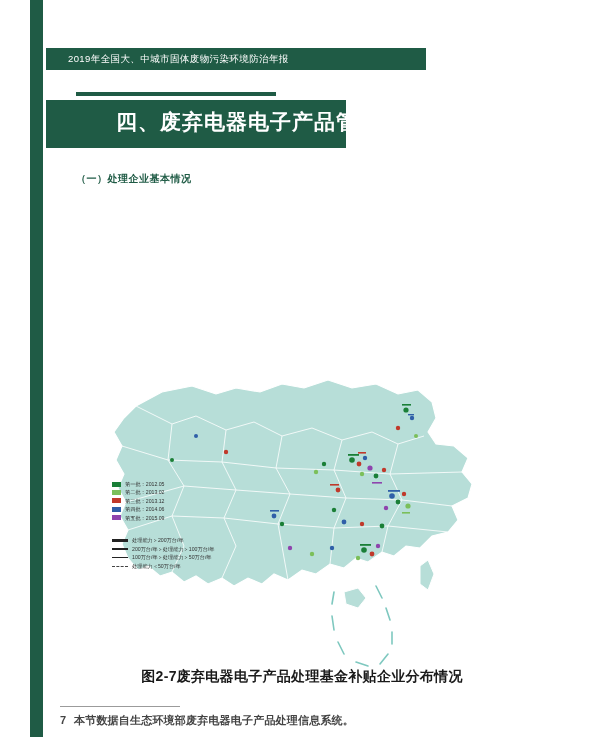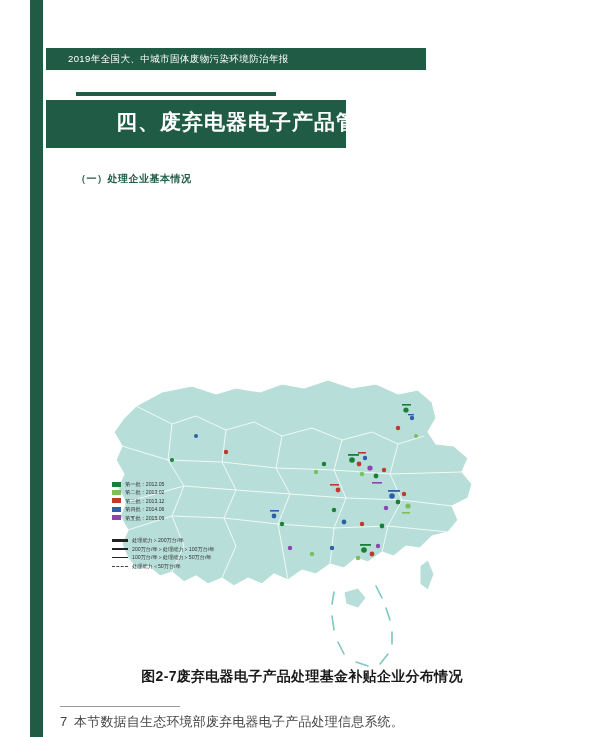--- a/index.html
+++ b/index.html
@@ -146,23 +146,24 @@
     top: 706px;
     width: 120px;
     height: 1px;
     background: #9b9b9b;
   }
   .footnote {
     position: absolute;
     left: 60px;
     top: 713px;
     width: 460px;
-    font-size: 13px;
+    font-size: 11px;
     color: #444444;
     letter-spacing: 0.2px;
+    font-weight: bold;
   }
   .footnote .fn-mark {
     display: inline-block;
     width: 14px;
   }
   
   .legend-batch {
     position: absolute;
     left: 36px;
     top: 140px;

